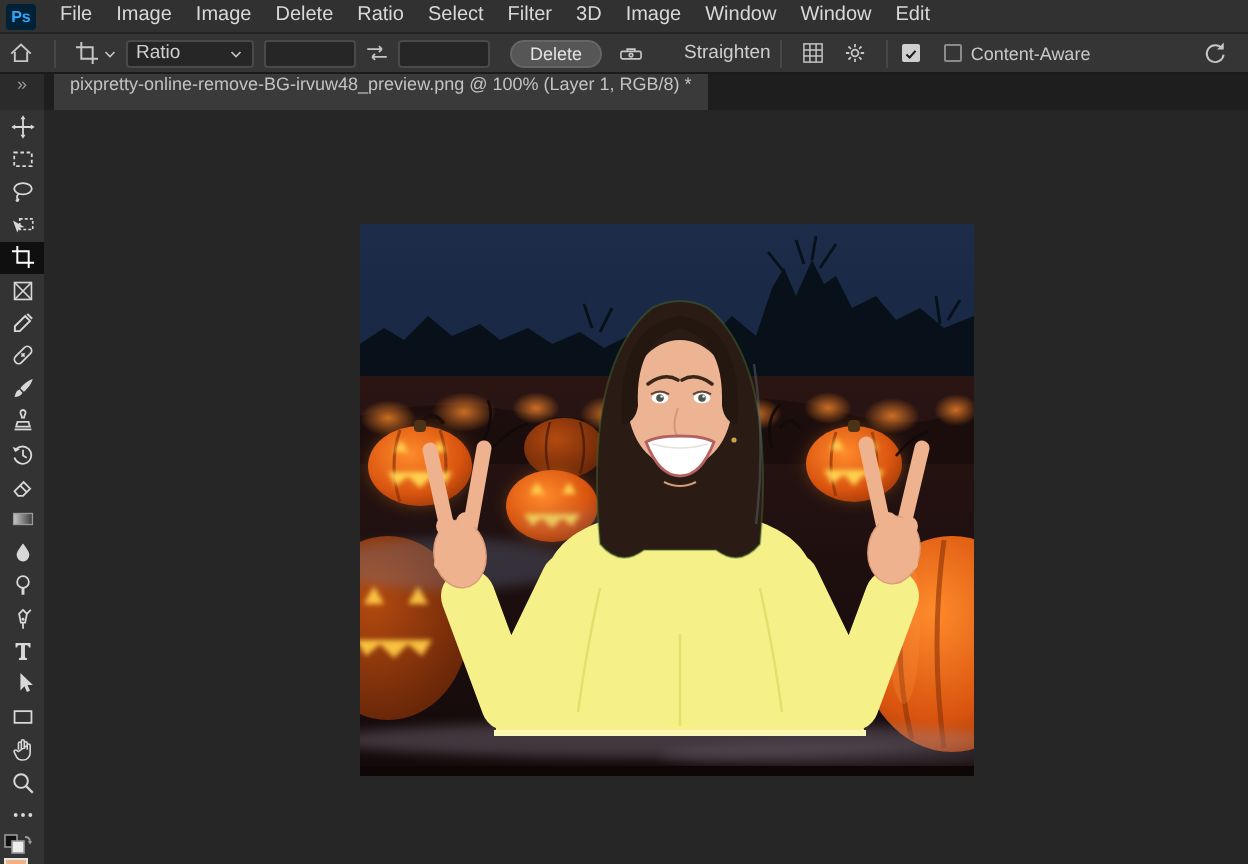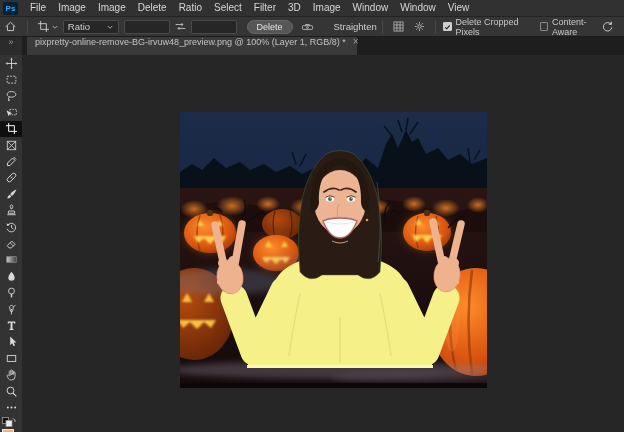--- a/index.html
+++ b/index.html
@@ -58,22 +58,22 @@
   .box svg{width:8px;height:8px;color:#1c1c1c;}
   .reset-btn{margin-left:auto;margin-right:10px;}
   
   .tabbar{
     position:absolute;left:0;top:37px;width:624px;height:18px;background:#1e1e1e;
     display:flex;align-items:stretch;
   }
   .collapse{width:22px;display:flex;align-items:flex-start;justify-content:center;
     color:#9a9a9a;font-size:9px;line-height:10px;background:#2b2b2b;}
   .doc-tab{
-    margin-left:5px;background:#3a3a3a;display:flex;align-items:flex-start;gap:7px;
-    padding:0 8px;font-size:9px;color:#c3c3c3;max-width:330px;white-space:nowrap;
+    margin-left:5px;background:#3a3a3a;display:flex;align-items:center;gap:7px;
+    padding:0 8px;font-size:9px;color:#c3c3c3;max-width:330px;white-space:nowrap;flex-direction:column;
   }
   .tab-close{color:#9a9a9a;font-size:10px;line-height:9px;}
   
   .toolpanel{
     position:absolute;left:0;top:55px;width:22px;height:377px;background:#333333;
     display:flex;flex-direction:column;align-items:center;overflow:hidden;
   }
   .tool{width:22px;height:16.4px;display:flex;align-items:center;justify-content:center;color:#d8d8d8;}
   .tool svg{width:13px;height:13px;}
   .tool.selected{background:#0f0f0f;color:#ffffff;}
@@ -268,21 +268,21 @@
         <span class="menu-item">Image</span>
         <span class="menu-item">Image</span>
         <span class="menu-item">Delete</span>
         <span class="menu-item">Ratio</span>
         <span class="menu-item">Select</span>
         <span class="menu-item">Filter</span>
         <span class="menu-item">3D</span>
         <span class="menu-item">Image</span>
         <span class="menu-item">Window</span>
         <span class="menu-item">Window</span>
-        <span class="menu-item">View</span>
+        <span class="menu-item">Edit</span>
       </div>
   </div>
 
   <div class="optionsbar">
     <div class="opt-icon home-btn">
         <svg viewBox="0 0 16 16" aria-hidden="true">
           <use href="#i-home"></use>
         </svg>
       </div>
     <div class="vdiv"></div>
@@ -334,21 +334,20 @@
         </svg>
       </div>
     <div class="vdiv"></div>
     <div class="checks">
         <div class="ps-check">
           <span class="box checked">
             <svg viewBox="0 0 16 16" aria-hidden="true">
               <use href="#i-check"></use>
             </svg>
           </span>
-          <span>Delete Cropped Pixels</span>
         </div>
         <div class="ps-check">
           <span class="box"></span>
           <span>Content-Aware</span>
         </div>
       </div>
     <div class="opt-icon reset-btn">
         <svg viewBox="0 0 16 16" aria-hidden="true">
           <use href="#i-reset"></use>
         </svg>

